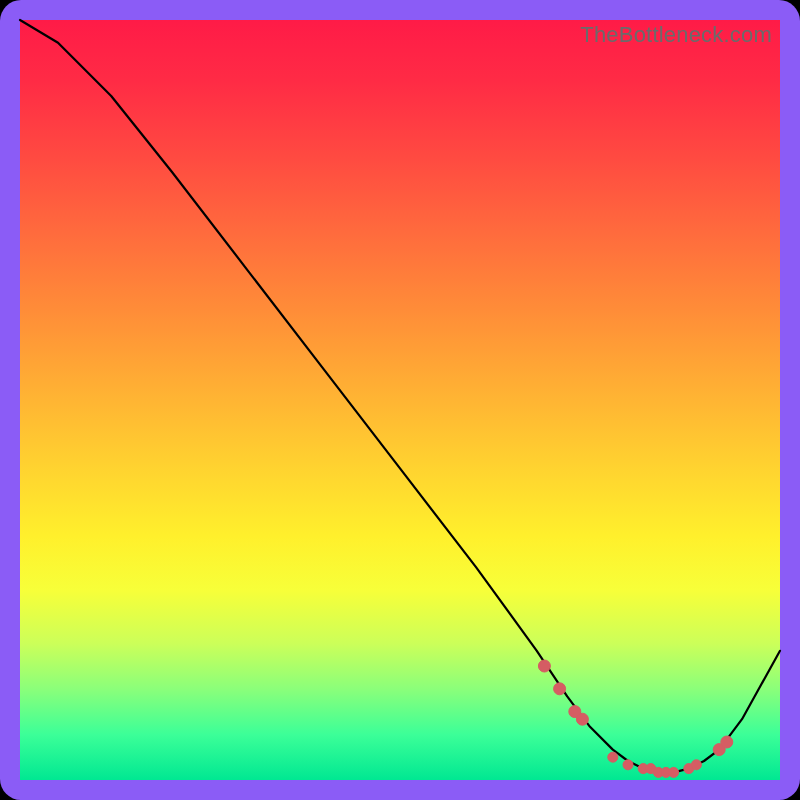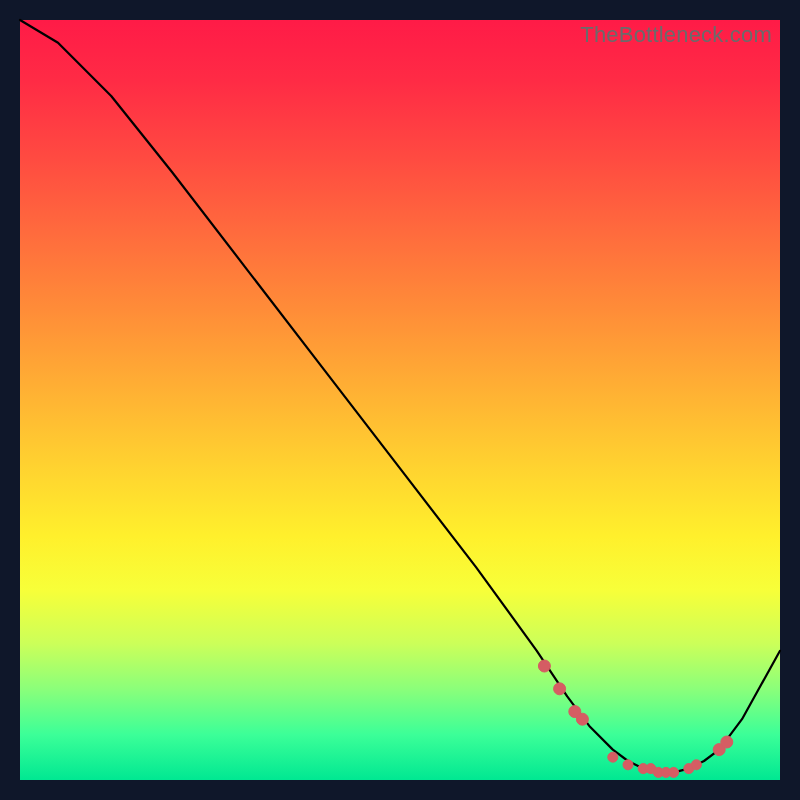--- a/index.html
+++ b/index.html
@@ -8,21 +8,22 @@
     width: 800px;
     height: 800px;
     background: #000;
     overflow: hidden;
     font-family: Arial, Helvetica, sans-serif;
   }
   .frame {
     position: relative;
     width: 800px;
     height: 800px;
-    background: #0f172a;
+    background: #8b5cf6;
+    border-radius: 21px;
   }
   .plot {
     position: absolute;
     left: 20px;
     top: 20px;
     width: 760px;
     height: 760px;
     
     background: linear-gradient(
       to bottom,

